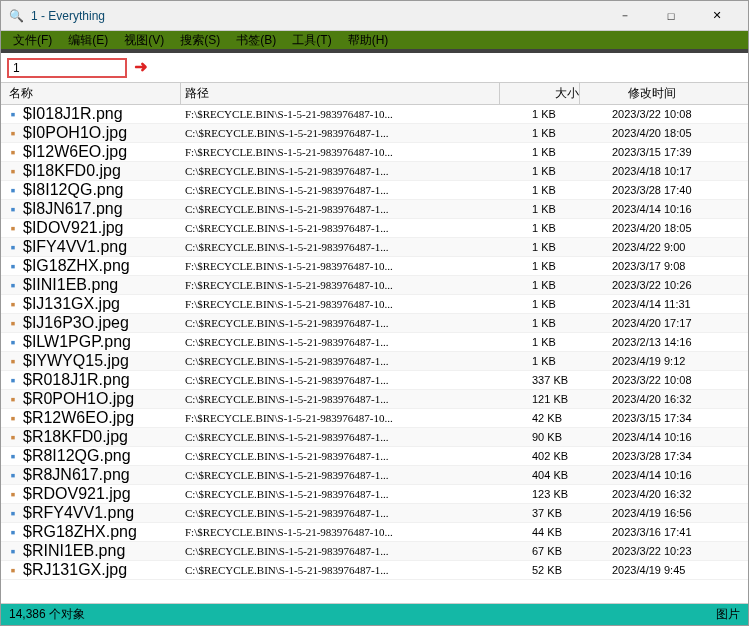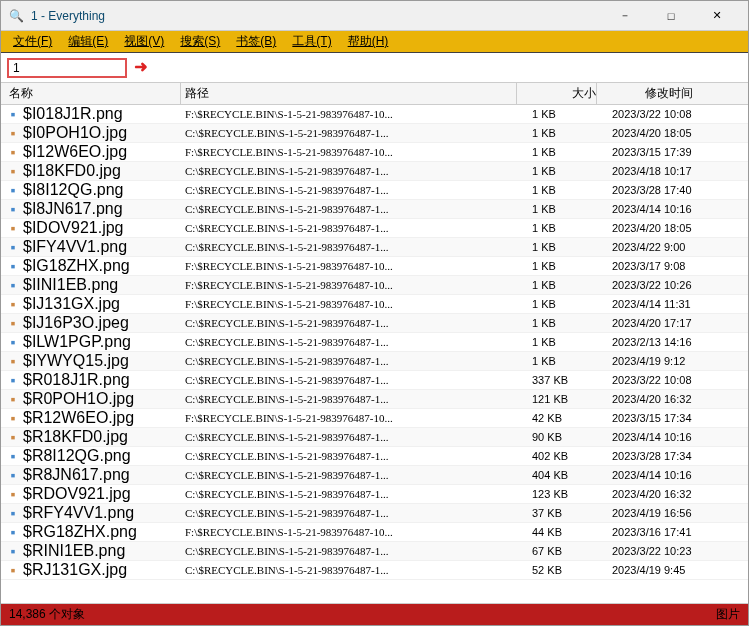--- a/index.html
+++ b/index.html
@@ -51,27 +51,26 @@
       display: flex;
       align-items: center;
       justify-content: center;
       cursor: pointer;
       font-size: 11px;
       color: #000;
       background: transparent;
       border: none;
     }
     .menu-bar {
-      background: #eab308;
+      background: #4d7c0f;
       height: 22px;
       display: flex;
       align-items: center;
       padding: 0 4px;
-      border-bottom: 1px solid #404040;
-      text-decoration: underline;
+      border-bottom: 4px solid #404040;
     }
     .menu-item {
       padding: 2px 8px;
       cursor: pointer;
       font-size: 12px;
       color: #000;
       white-space: nowrap;
     }
     .search-bar {
       padding: 4px 6px;
@@ -98,21 +97,21 @@
       overflow: hidden;
       display: flex;
       flex-direction: column;
     }
     .table-header {
       display: flex;
       background: #f5f5f5;
       border-bottom: 1px solid #ccc;
       height: 22px;
       align-items: center;
-      padding-right: 11px;
+      padding-right: 28px;
     }
     .col-name { width: 180px; padding-left: 8px; flex-shrink: 0; }
     .col-path { flex: 1; padding-left: 4px; font-family: Liberation Serif, serif; }
     .col-size { width: 80px; padding-left: 4px; flex-shrink: 0; justify-content: flex-end; }
     .col-date { width: 140px; padding-left: 4px; flex-shrink: 0; }
     .th {
       font-size: 12px;
       color: #000;
       cursor: pointer;
       user-select: none;
@@ -161,21 +160,21 @@
       overflow: hidden;
     }
     .name-text {
       font-size: 16px;
       white-space: nowrap;
       overflow: hidden;
       text-overflow: ellipsis;
     }
     .status-bar {
       height: 22px;
-      background: #b91c1c;
+      background: #14b8a6;
       border-top: 1px solid #ccc;
       display: flex;
       align-items: center;
       justify-content: space-between;
       padding: 0 8px;
       font-size: 12px;
     }
     
     .table-body::-webkit-scrollbar { width: 16px; }
     .table-body::-webkit-scrollbar-track { background: #f0f0f0; }

